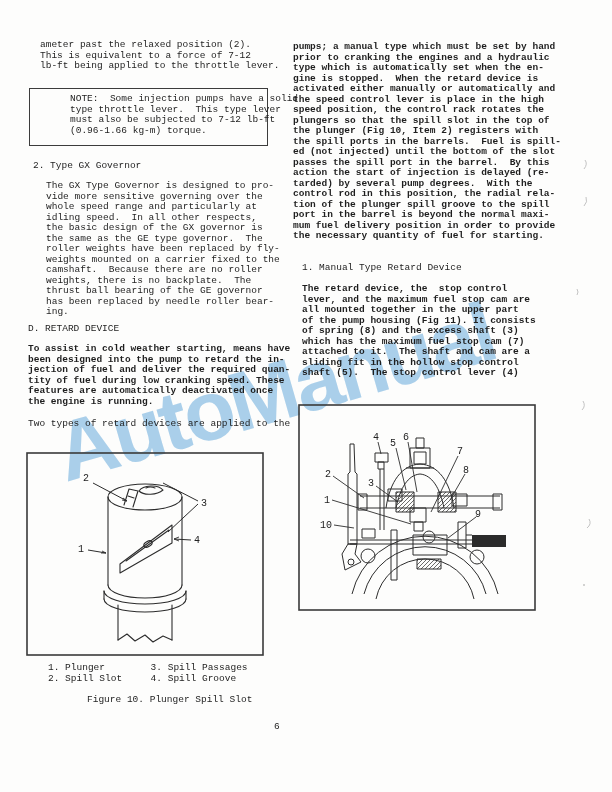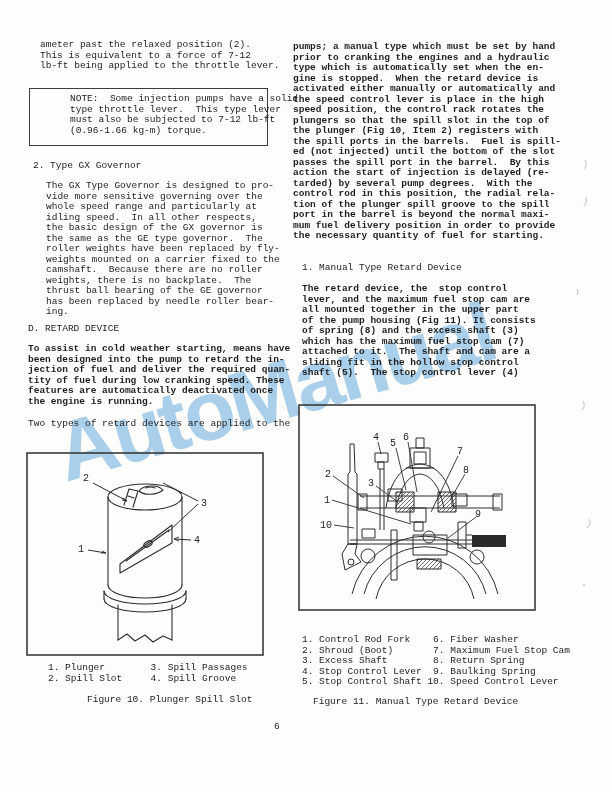--- a/index.html
+++ b/index.html
@@ -271,22 +271,16 @@
       <text class="fig-label" x="75" y="36">4</text>
       <text class="fig-label" x="92" y="42">5</text>
       <text class="fig-label" x="105" y="36">6</text>
       <text class="fig-label" x="159" y="50">7</text>
       <text class="fig-label" x="165" y="69">8</text>
       <text class="fig-label" x="177" y="113">9</text>
       <text class="fig-label" x="22" y="124">10</text>
     </svg>
   </div>
 
-  <div class="txt" style="left:302px;top:635px;">1. Control Rod Fork    6. Fiber Washer
-2. Shroud (Boot)       7. Maximum Fuel Stop Cam
-3. Excess Shaft        8. Return Spring
-4. Stop Control Lever  9. Baulking Spring
-5. Stop Control Shaft 10. Speed Control Lever</div>
-  <div class="txt" style="left:313px;top:697px;">Figure 11. Manual Type Retard Device</div>
 
   <div class="txt" style="left:274px;top:722px;">6</div>
 
 </div>
 
 </body></html>

